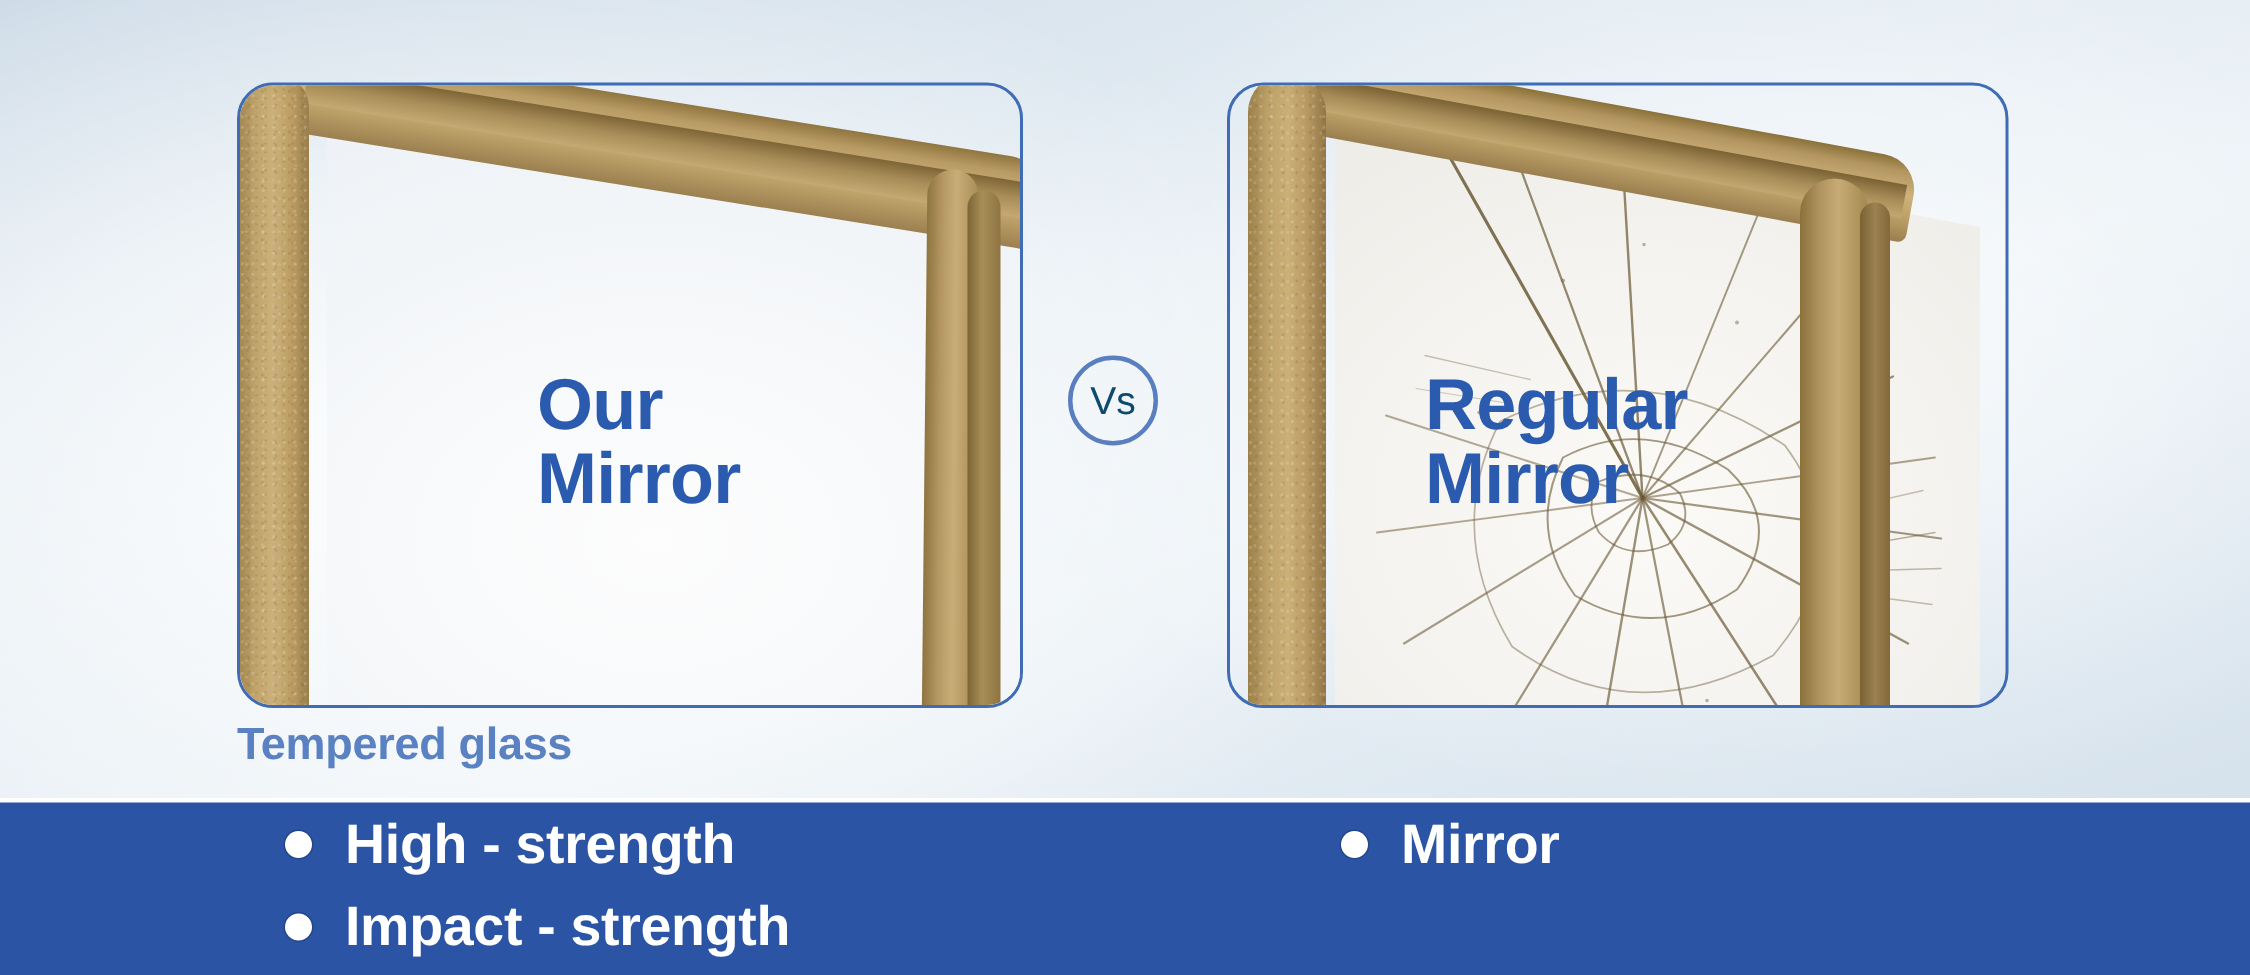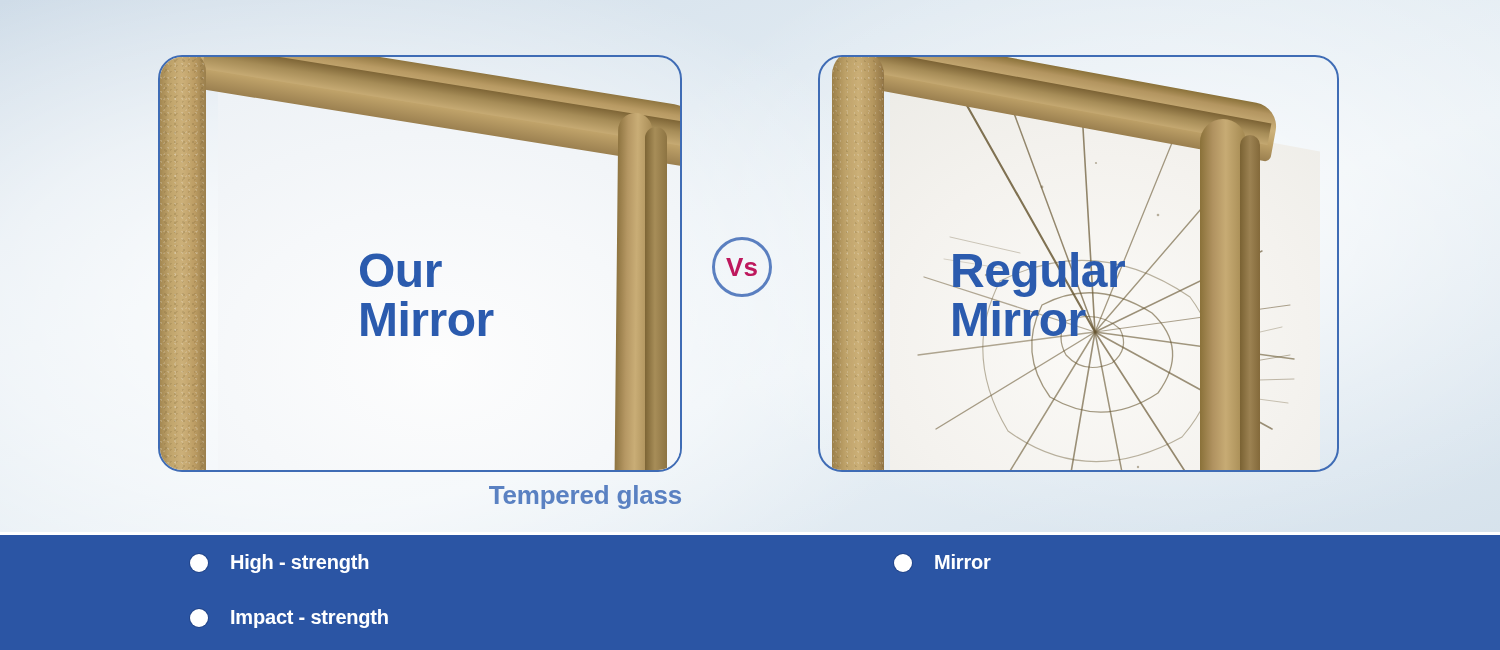--- a/index.html
+++ b/index.html
@@ -150,31 +150,31 @@
   }
   #label-our     { left:358px; top:247px; }
   #label-regular { left:950px; top:247px; }
 
   
   .vs-badge{
     position:absolute; left:712px; top:237px;
     width:60px; height:60px; border-radius:50%;
     border:3px solid #5a7fc0;
     display:flex; align-items:center; justify-content:center;
-    color:#be185d; font-weight:700; font-size:26px;
+    color:#0c4a6e; font-weight:400; font-size:26px;
     z-index:9;
     background:transparent;
   }
 
   
   .caption{
     position:absolute; top:480px;
-    font-size:26px; font-weight:600;
+    font-size:30px; font-weight:600;
     letter-spacing:-0.2px;
-    text-align:right;
+    text-align:left;
   }
   #caption-left  { left:158px; width:524px; color:#5a81c2; }
   #caption-right { left:818px; width:521px; color:#2f62b4; }
 
   
   .feature-bar{
     position:absolute; left:0; top:532px; width:1500px; height:118px;
     background:#2b55a4;
     border-top:3px solid #ffffff;
   }
@@ -185,21 +185,21 @@
   .feature-item{
     display:flex; align-items:center; gap:22px;
     height:55px;
   }
   .bullet{
     width:18px; height:18px; border-radius:50%;
     background:#ffffff; flex:0 0 18px;
     box-shadow: 0 0 0 1px rgba(20,40,90,0.35);
   }
   .feature-text{
-    color:#ffffff; font-size:20px; font-weight:700; letter-spacing:-0.2px;
+    color:#ffffff; font-size:37px; font-weight:700; letter-spacing:-0.2px;
     white-space:nowrap;
   }
 </style>
 </head>
 <body>
 
 <div class="bg"></div>
 
 <div class="stage">
 

